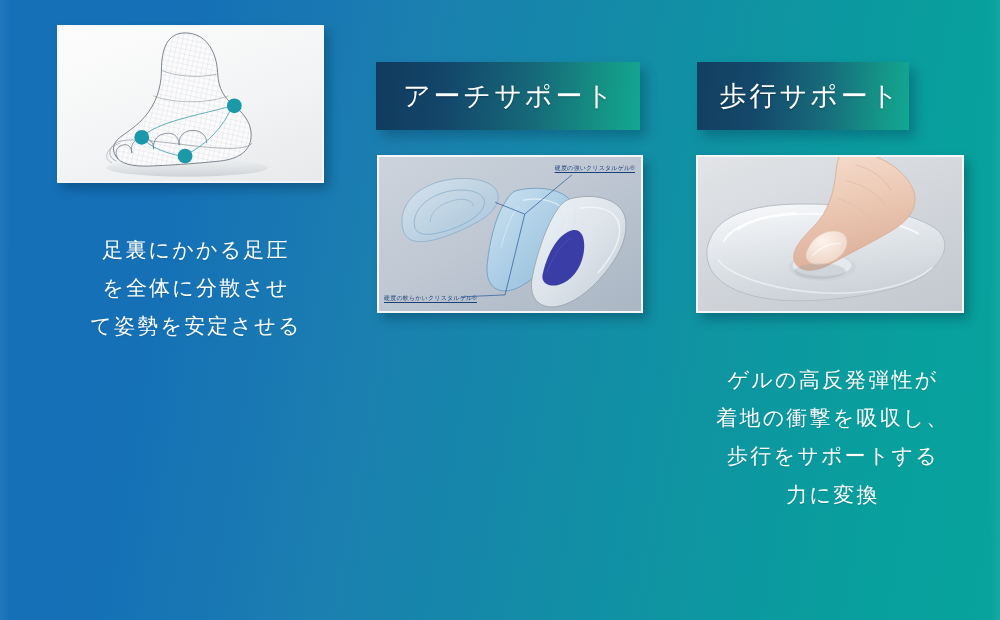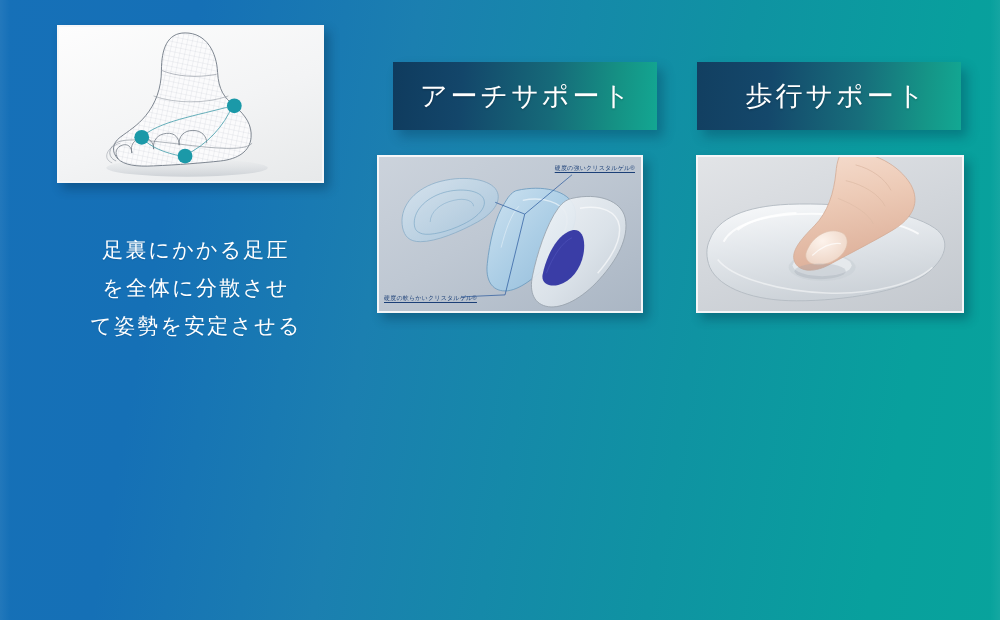--- a/index.html
+++ b/index.html
@@ -36,22 +36,22 @@
   .banner {
     position:relative;
     height:68px;
     display:flex;
     align-items:center;
     justify-content:center;
     background: linear-gradient(95deg, #0d3557 0%, #113e63 30%, #125a72 62%, #12867f 85%, #13a193 100%);
     box-shadow: 6px 7px 11px rgba(0,40,70,0.30);
   }
   .banner-1 { width:272px; margin-left:13px; }
-  .banner-2 { width:264px; margin-left:24px;  background: linear-gradient(95deg, #0f3b5e 0%, #13466a 26%, #166a79 60%, #159184 84%, #13a792 100%); }
-  .banner-3 { width:264px; margin-left:11px; background: linear-gradient(95deg, #123f61 0%, #14486b 28%, #176e7b 62%, #159587 86%, #12a893 100%); padding-left: 12px; }
+  .banner-2 { width:264px; margin-left:7px;  background: linear-gradient(95deg, #0f3b5e 0%, #13466a 26%, #166a79 60%, #159184 84%, #13a792 100%); }
+  .banner-3 { width:212px; margin-left:11px; background: linear-gradient(95deg, #123f61 0%, #14486b 28%, #176e7b 62%, #159587 86%, #12a893 100%); padding-left: 12px; }
 
   .banner-title {
     color:#ffffff;
     font-family: "Liberation Serif", "DejaVu Serif", serif;
     font-size:30px;
     letter-spacing:5px;
     text-indent:5px;
     white-space:nowrap;
     text-shadow:0 1px 2px rgba(0,0,0,0.25);
   }
@@ -297,15 +297,19 @@
 
           <path d="M112 92 C118 80 132 72 144 76 C154 79 154 92 144 101
                    C134 110 118 112 112 106 C108 102 109 97 112 92 Z" fill="url(#nail3)" stroke="#ddbda9" stroke-width="0.7"></path>
           <path d="M116 100 C124 92 136 86 145 88" fill="none" stroke="#ffffff" stroke-width="1.2" opacity="0.7"></path>
         </g>
 
         <ellipse cx="124" cy="116" rx="26" ry="8" fill="#9aa3ab" opacity="0.28"></ellipse>
       </svg>
     </div>
 
+    <div class="caption cap-3">ゲルの高反発弾性が
+着地の衝撃を吸収し、
+歩行をサポートする
+力に変換</div>
   </div>
 
 </div>
 
 </body></html>

